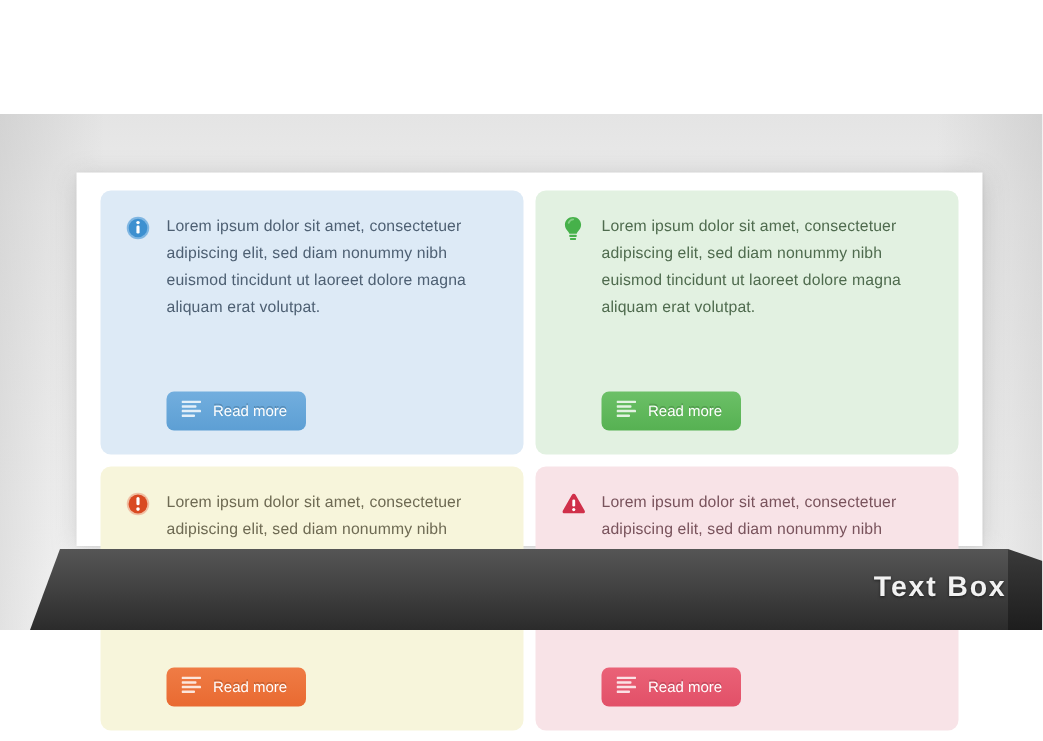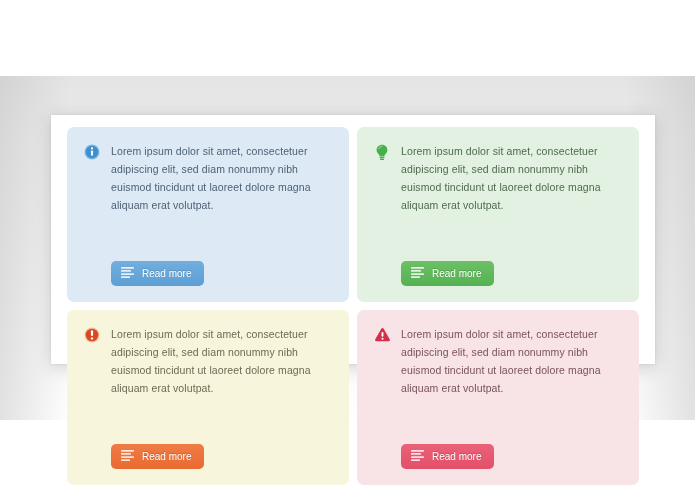--- a/index.html
+++ b/index.html
@@ -271,14 +271,32 @@
               </svg>
             </span>
             <span class="btn-label">Read more</span>
           </button>
         </div>
       </div>
 
     </div>
   </div>
 
+  <div id="ribbon">
+    <svg class="ribbon-shape" viewBox="0 0 695 62" preserveAspectRatio="none" aria-hidden="true">
+      <defs>
+        <linearGradient id="ribGrad" x1="0" y1="0" x2="0" y2="1">
+          <stop offset="0%" stop-color="#555555"></stop>
+          <stop offset="45%" stop-color="#434343"></stop>
+          <stop offset="100%" stop-color="#2b2b2b"></stop>
+        </linearGradient>
+        <linearGradient id="foldGrad" x1="0" y1="0" x2="0" y2="1">
+          <stop offset="0%" stop-color="#3a3a3a"></stop>
+          <stop offset="100%" stop-color="#1d1d1d"></stop>
+        </linearGradient>
+      </defs>
+      <polygon points="40,4 672,4 672,58 20,58" fill="url(#ribGrad)"></polygon>
+      <polygon points="672,4 695,12 695,58 672,58" fill="url(#foldGrad)"></polygon>
+    </svg>
+    <div class="ribbon-label">Text Box</div>
+  </div>
 
 </div>
 
 </body></html>

